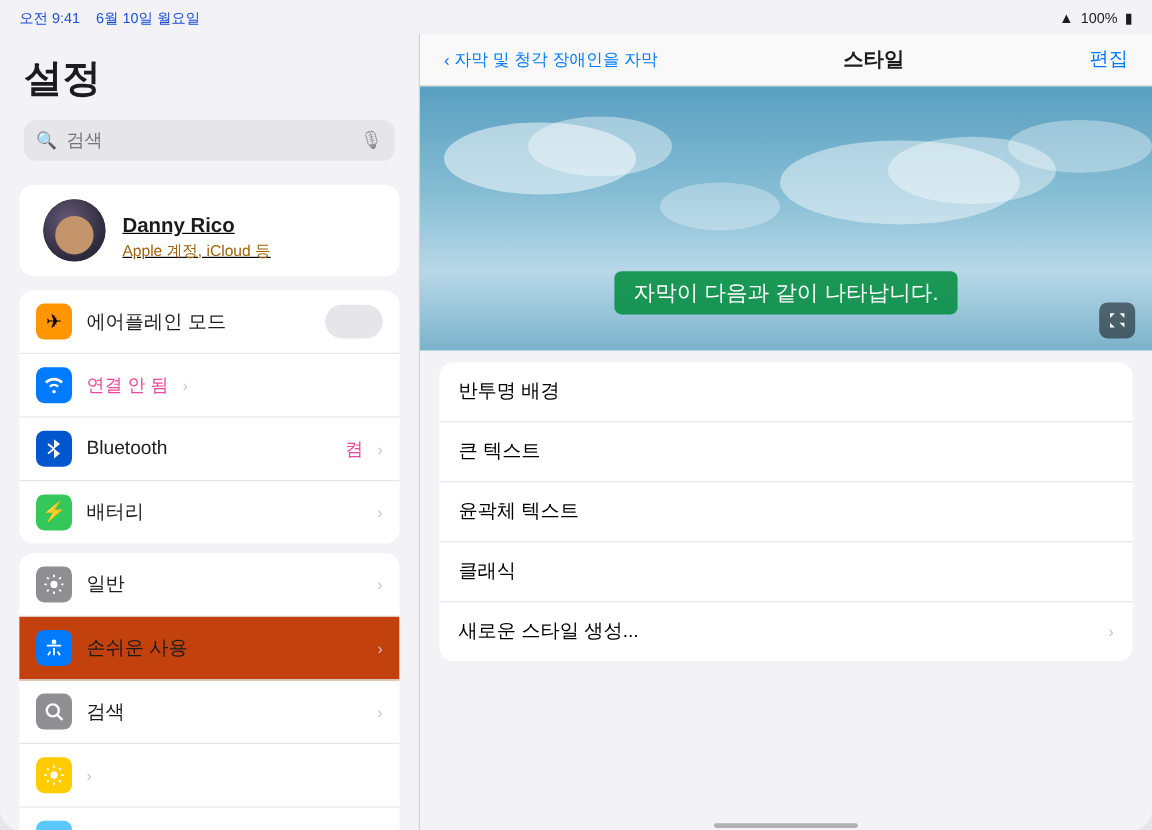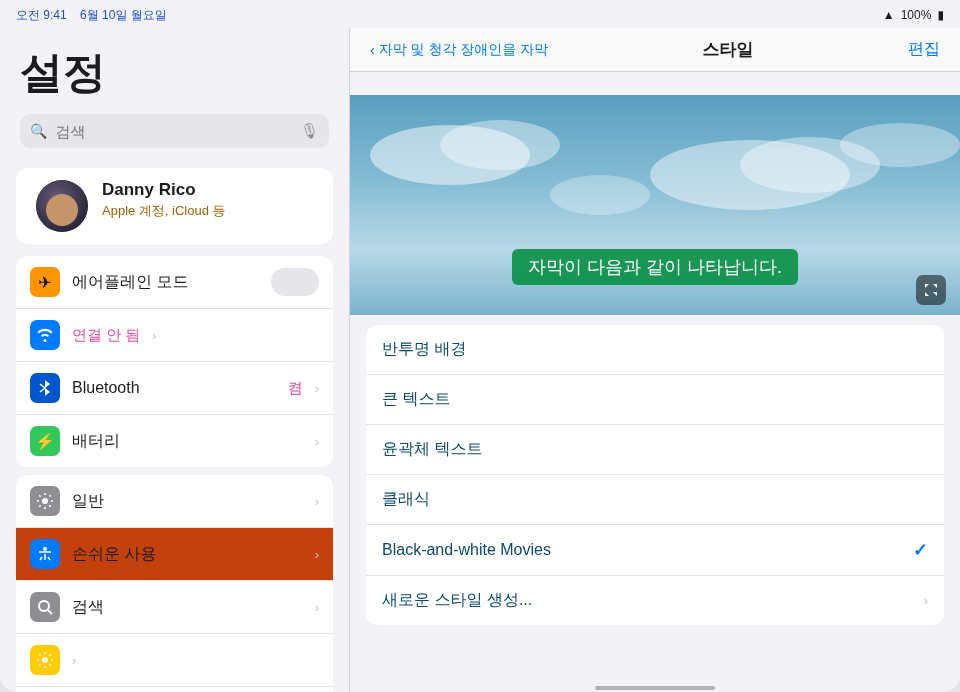--- a/index.html
+++ b/index.html
@@ -60,21 +60,21 @@
       flex-direction: column;
       height: 100%;
       border-right: 1px solid #d1d1d6;
     }
 
     .sidebar-header {
       padding: 16px 20px 10px 20px;
     }
 
     .sidebar-title {
-      font-size: 43px;
+      font-size: 32px;
       font-weight: 700;
       color: #1c1c1e;
       margin-bottom: 12px;
     }
 
     .search-bar {
       display: flex;
       align-items: center;
       background: #e5e5ea;
       border-radius: 10px;
@@ -97,26 +97,27 @@
     }
 
     .mic-icon {
       color: #8e8e93;
       font-size: 15px;
     }
 
     
     .profile-row {
       display: flex;
-      align-items: flex-start;
+      align-items: flex-end;
       padding: 12px 20px;
       background: #fff;
       border-radius: 12px;
       margin: 10px 16px 0 16px;
       gap: 14px;
+      text-decoration: underline;
     }
 
     .avatar {
       width: 52px;
       height: 52px;
       border-radius: 50%;
       background: linear-gradient(135deg, #3a3a4a 0%, #5a4a6a 100%);
       display: flex;
       align-items: center;
       justify-content: center;
@@ -271,21 +272,20 @@
       font-weight: 400;
     }
 
     
     .video-preview {
       width: 100%;
       height: 220px;
       background: linear-gradient(180deg, #7ab8d4 0%, #a8cfe0 30%, #c5dce8 60%, #7ab3cc 100%);
       position: relative;
       overflow: hidden;
-      margin-top: 23px;
     }
 
     .video-clouds {
       position: absolute;
       inset: 0;
     }
 
     .subtitle-overlay {
       position: absolute;
       bottom: 30px;
@@ -337,21 +337,21 @@
       justify-content: space-between;
       cursor: pointer;
     }
 
     .style-item:last-child {
       border-bottom: none;
     }
 
     .style-item-label {
       font-size: 16px;
-      color: #0c4a6e;
+      color: #000000;
     }
 
     .style-item-check {
       color: #007aff;
       font-size: 18px;
       font-weight: 600;
     }
 
     .style-item-chevron {
       color: #c7c7cc;
@@ -559,24 +559,20 @@
         </div>
 
         <div class="style-item">
           <span class="style-item-label">윤곽체 텍스트</span>
         </div>
 
         <div class="style-item">
           <span class="style-item-label">클래식</span>
         </div>
 
-        <div class="style-item">
-          <span class="style-item-label">Black-and-white Movies</span>
-          <span class="style-item-check">✓</span>
-        </div>
 
         <div class="style-item">
           <span class="style-item-label">새로운 스타일 생성...</span>
           <span class="style-item-chevron">›</span>
         </div>
 
       </div>
     </div>
 
     <div class="home-indicator">

